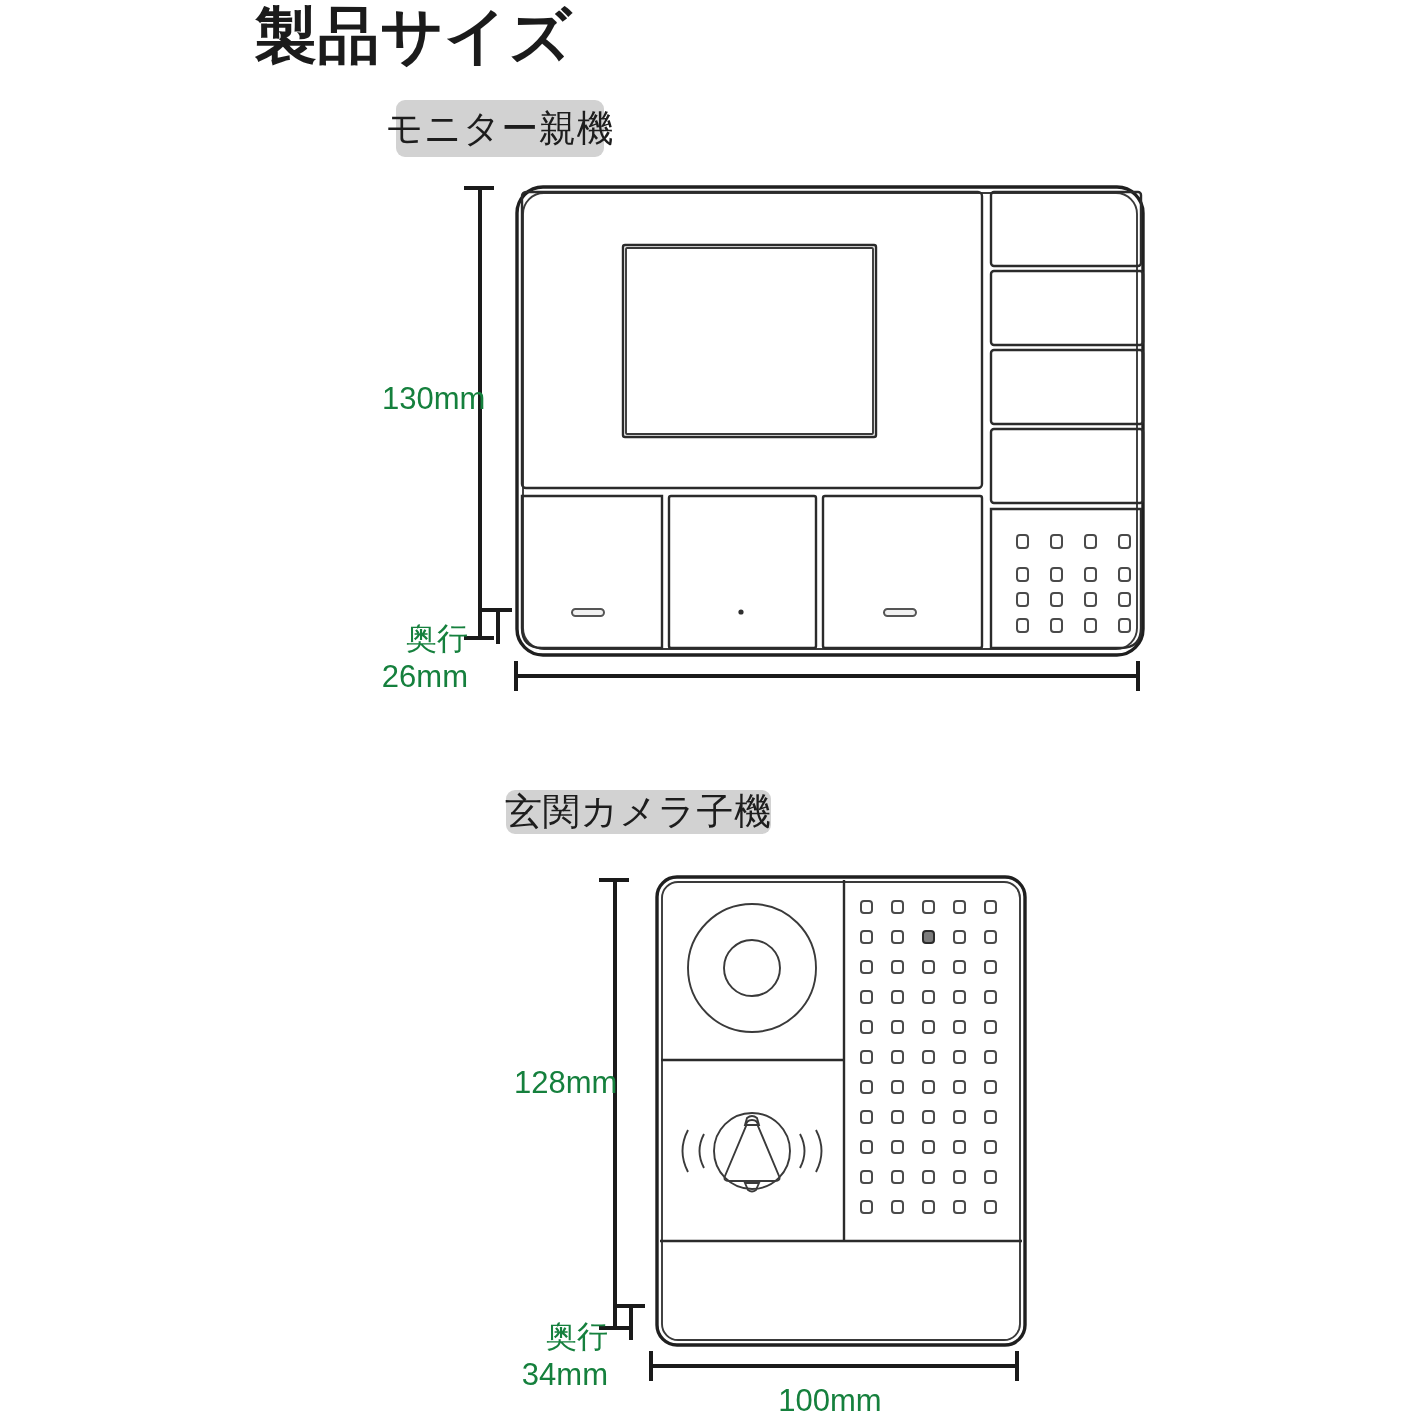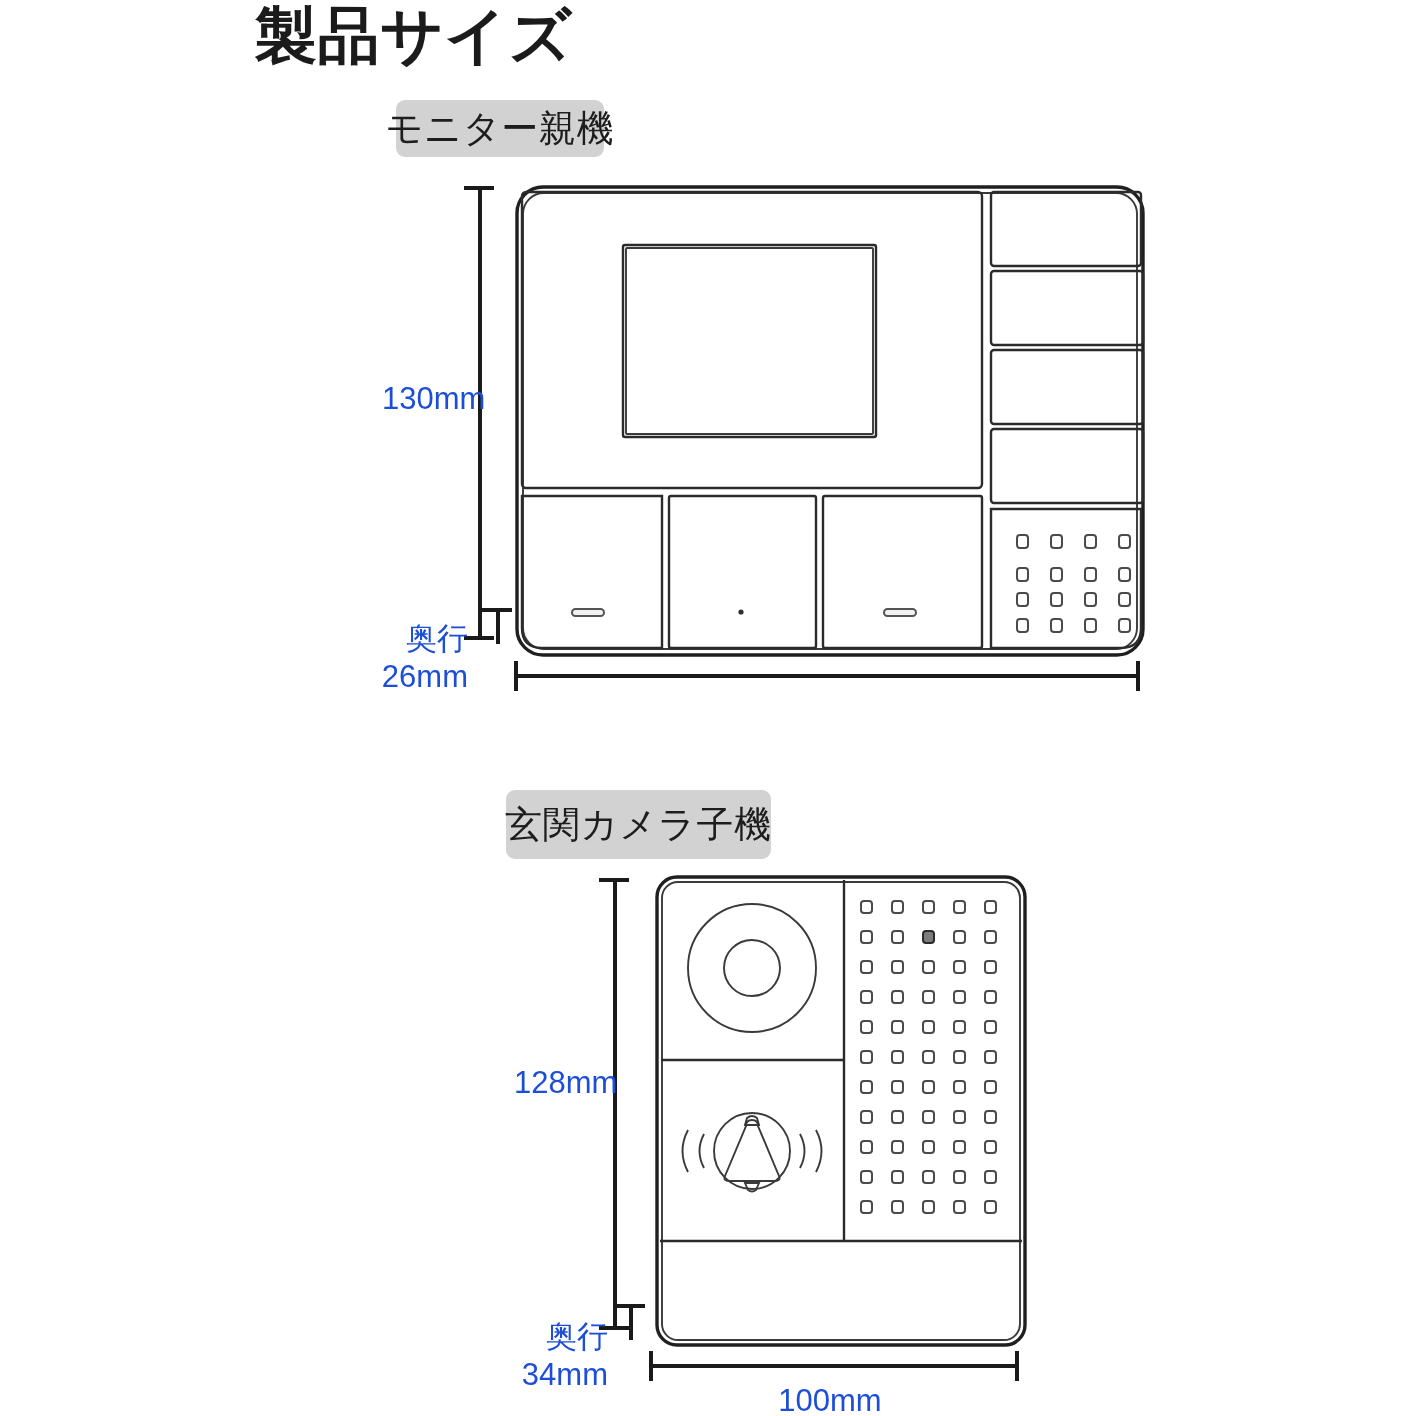--- a/index.html
+++ b/index.html
@@ -51,28 +51,28 @@
   #chip-monitor {
     left: 396px;
     top: 100px;
     width: 208px;
     height: 57px;
   }
   #chip-door {
     left: 506px;
     top: 790px;
     width: 265px;
-    height: 69px;
+    height: 44px;
   }
 
   
   .dim-text {
     position: absolute;
     font-size: 31px;
-    color: #1d4ed8;
+    color: #15803d;
     white-space: nowrap;
     line-height: 1.22;
   }
 
   #dim-mon-height { left: 382px; top: 380px; width: 86px; text-align: right; }
   #dim-mon-depth  { left: 368px; top: 620px; width: 100px; text-align: right; }
   #dim-mon-width  { left: 620px; top: 695px; width: 420px; text-align: center; }
 
   #dim-door-height { left: 514px; top: 1064px; width: 94px; text-align: left; }
   #dim-door-depth  { left: 500px; top: 1318px; width: 108px; text-align: right; }

